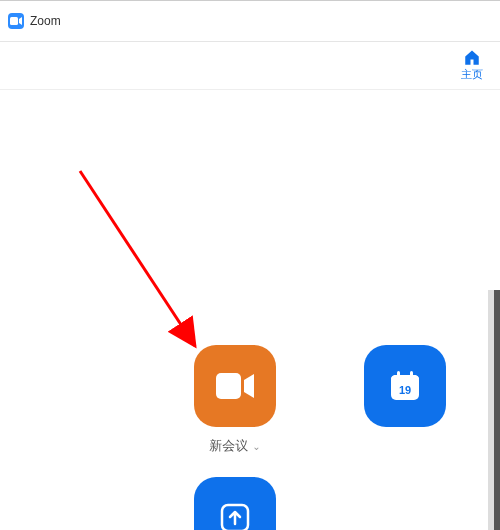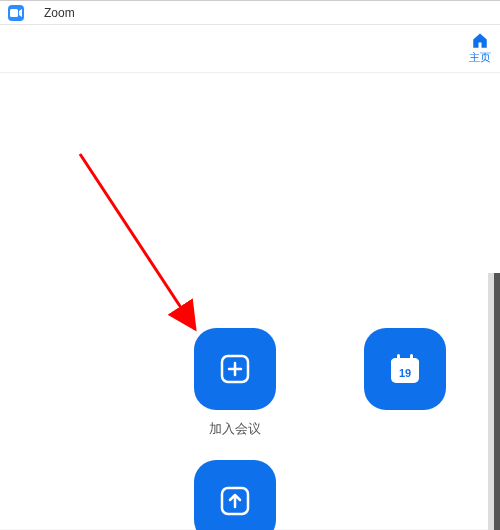--- a/index.html
+++ b/index.html
@@ -5,45 +5,45 @@
     * { margin: 0; padding: 0; box-sizing: border-box; }
     body {
       width: 500px;
       height: 530px;
       background: #f5f5f5;
       font-family: -apple-system, BlinkMacSystemFont, "Segoe UI", sans-serif;
       overflow: hidden;
       position: relative;
     }
     .titlebar {
-      height: 25px;
+      height: 42px;
       background: #fff;
       border-top: 1px solid #ccc;
       border-bottom: 1px solid #e5e5e5;
       display: flex;
       align-items: center;
       padding: 0 8px;
-      gap: 20px;
+      gap: 6px;
     }
     .app-icon {
       width: 16px; height: 16px;
       background: #2d8cff;
       border-radius: 4px;
       display: flex;
       align-items: center;
       justify-content: center;
     }
     .app-title { font-size: 12px; color: #333; }
     .top-nav {
       height: 48px;
       background: #fff;
       display: flex;
       align-items: center;
       justify-content: flex-end;
-      padding: 0 0;
+      padding: 0 8px;
       gap: 20px;
       border-bottom: 1px solid #eee;
     }
     .nav-item {
       display: flex;
       flex-direction: column;
       align-items: center;
       justify-content: center;
       width: 40px;
       cursor: pointer;
@@ -151,33 +151,33 @@
     <defs>
       <marker id="ah" markerWidth="12" markerHeight="12" refX="9" refY="5" orient="auto">
         <path d="M0 0 L10 5 L0 10 Z" fill="#ff0000"></path>
       </marker>
     </defs>
     <line x1="5" y1="5" x2="120" y2="180" stroke="#ff0000" stroke-width="3" marker-end="url(#ah)"></line>
   </svg>
 
   <div class="grid">
 
-
     <div class="tile">
-      <div class="tile-btn blue">
-        <svg width="30" height="30" viewBox="0 0 30 30">
-          <rect x="2" y="2" width="26" height="26" rx="6" fill="none" stroke="#fff" stroke-width="2.5"></rect>
-          <line x1="15" y1="9" x2="15" y2="21" stroke="#fff" stroke-width="2.5" stroke-linecap="round"></line>
-          <line x1="9" y1="15" x2="21" y2="15" stroke="#fff" stroke-width="2.5" stroke-linecap="round"></line>
+      <div class="tile-btn orange">
+        <svg width="38" height="28" viewBox="0 0 38 28">
+          <rect x="0" y="1" width="25" height="26" rx="5" fill="#fff"></rect>
+          <path d="M28 8 L38 2 L38 26 L28 20 Z" fill="#fff"></path>
         </svg>
       </div>
       <div class="tile-label">
-        <span>加入会议</span>
+        <span>新会议</span>
+        <span class="chevron">⌄</span>
       </div>
     </div>
+
 
     <div class="tile">
       <div class="tile-btn blue">
         <svg width="34" height="34" viewBox="0 0 34 34">
           <rect x="3" y="6" width="28" height="25" rx="5" fill="#fff"></rect>
           <rect x="3" y="6" width="28" height="7" rx="5" fill="#fff"></rect>
           <rect x="9" y="2" width="3" height="7" rx="1.5" fill="#fff"></rect>
           <rect x="22" y="2" width="3" height="7" rx="1.5" fill="#fff"></rect>
           <text x="17" y="25" text-anchor="middle" class="cal-num">19</text>
         </svg>

